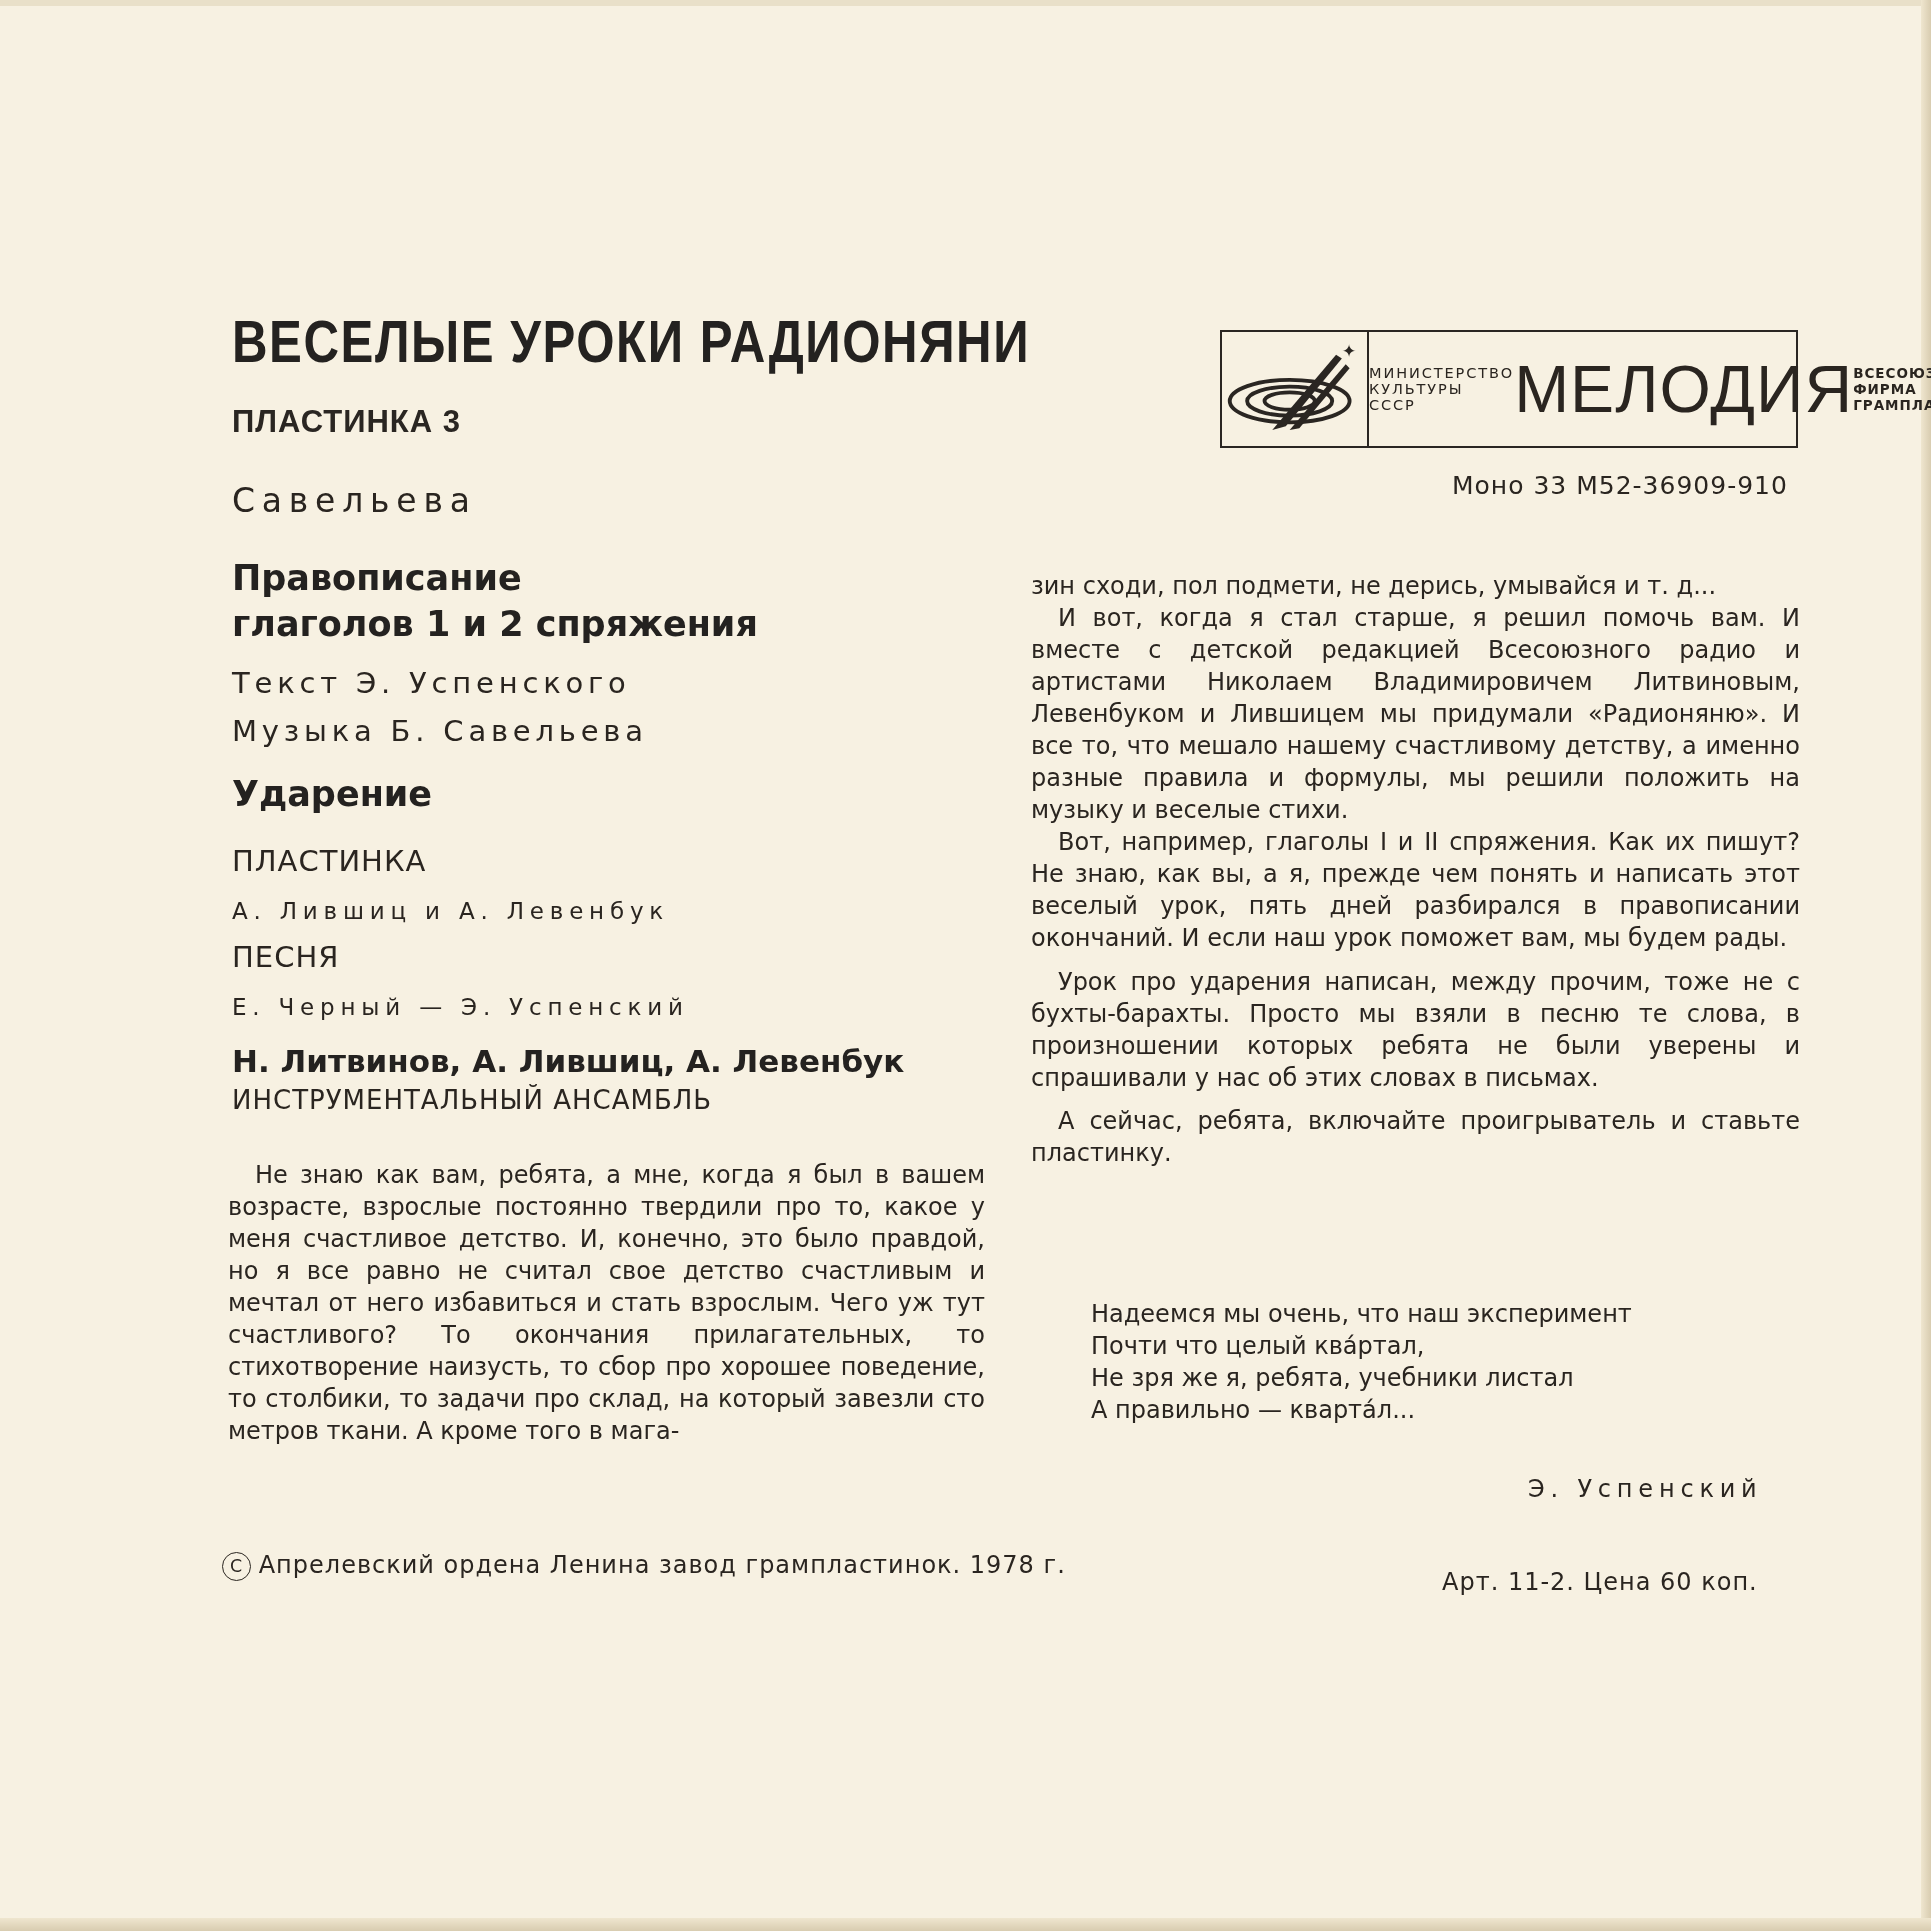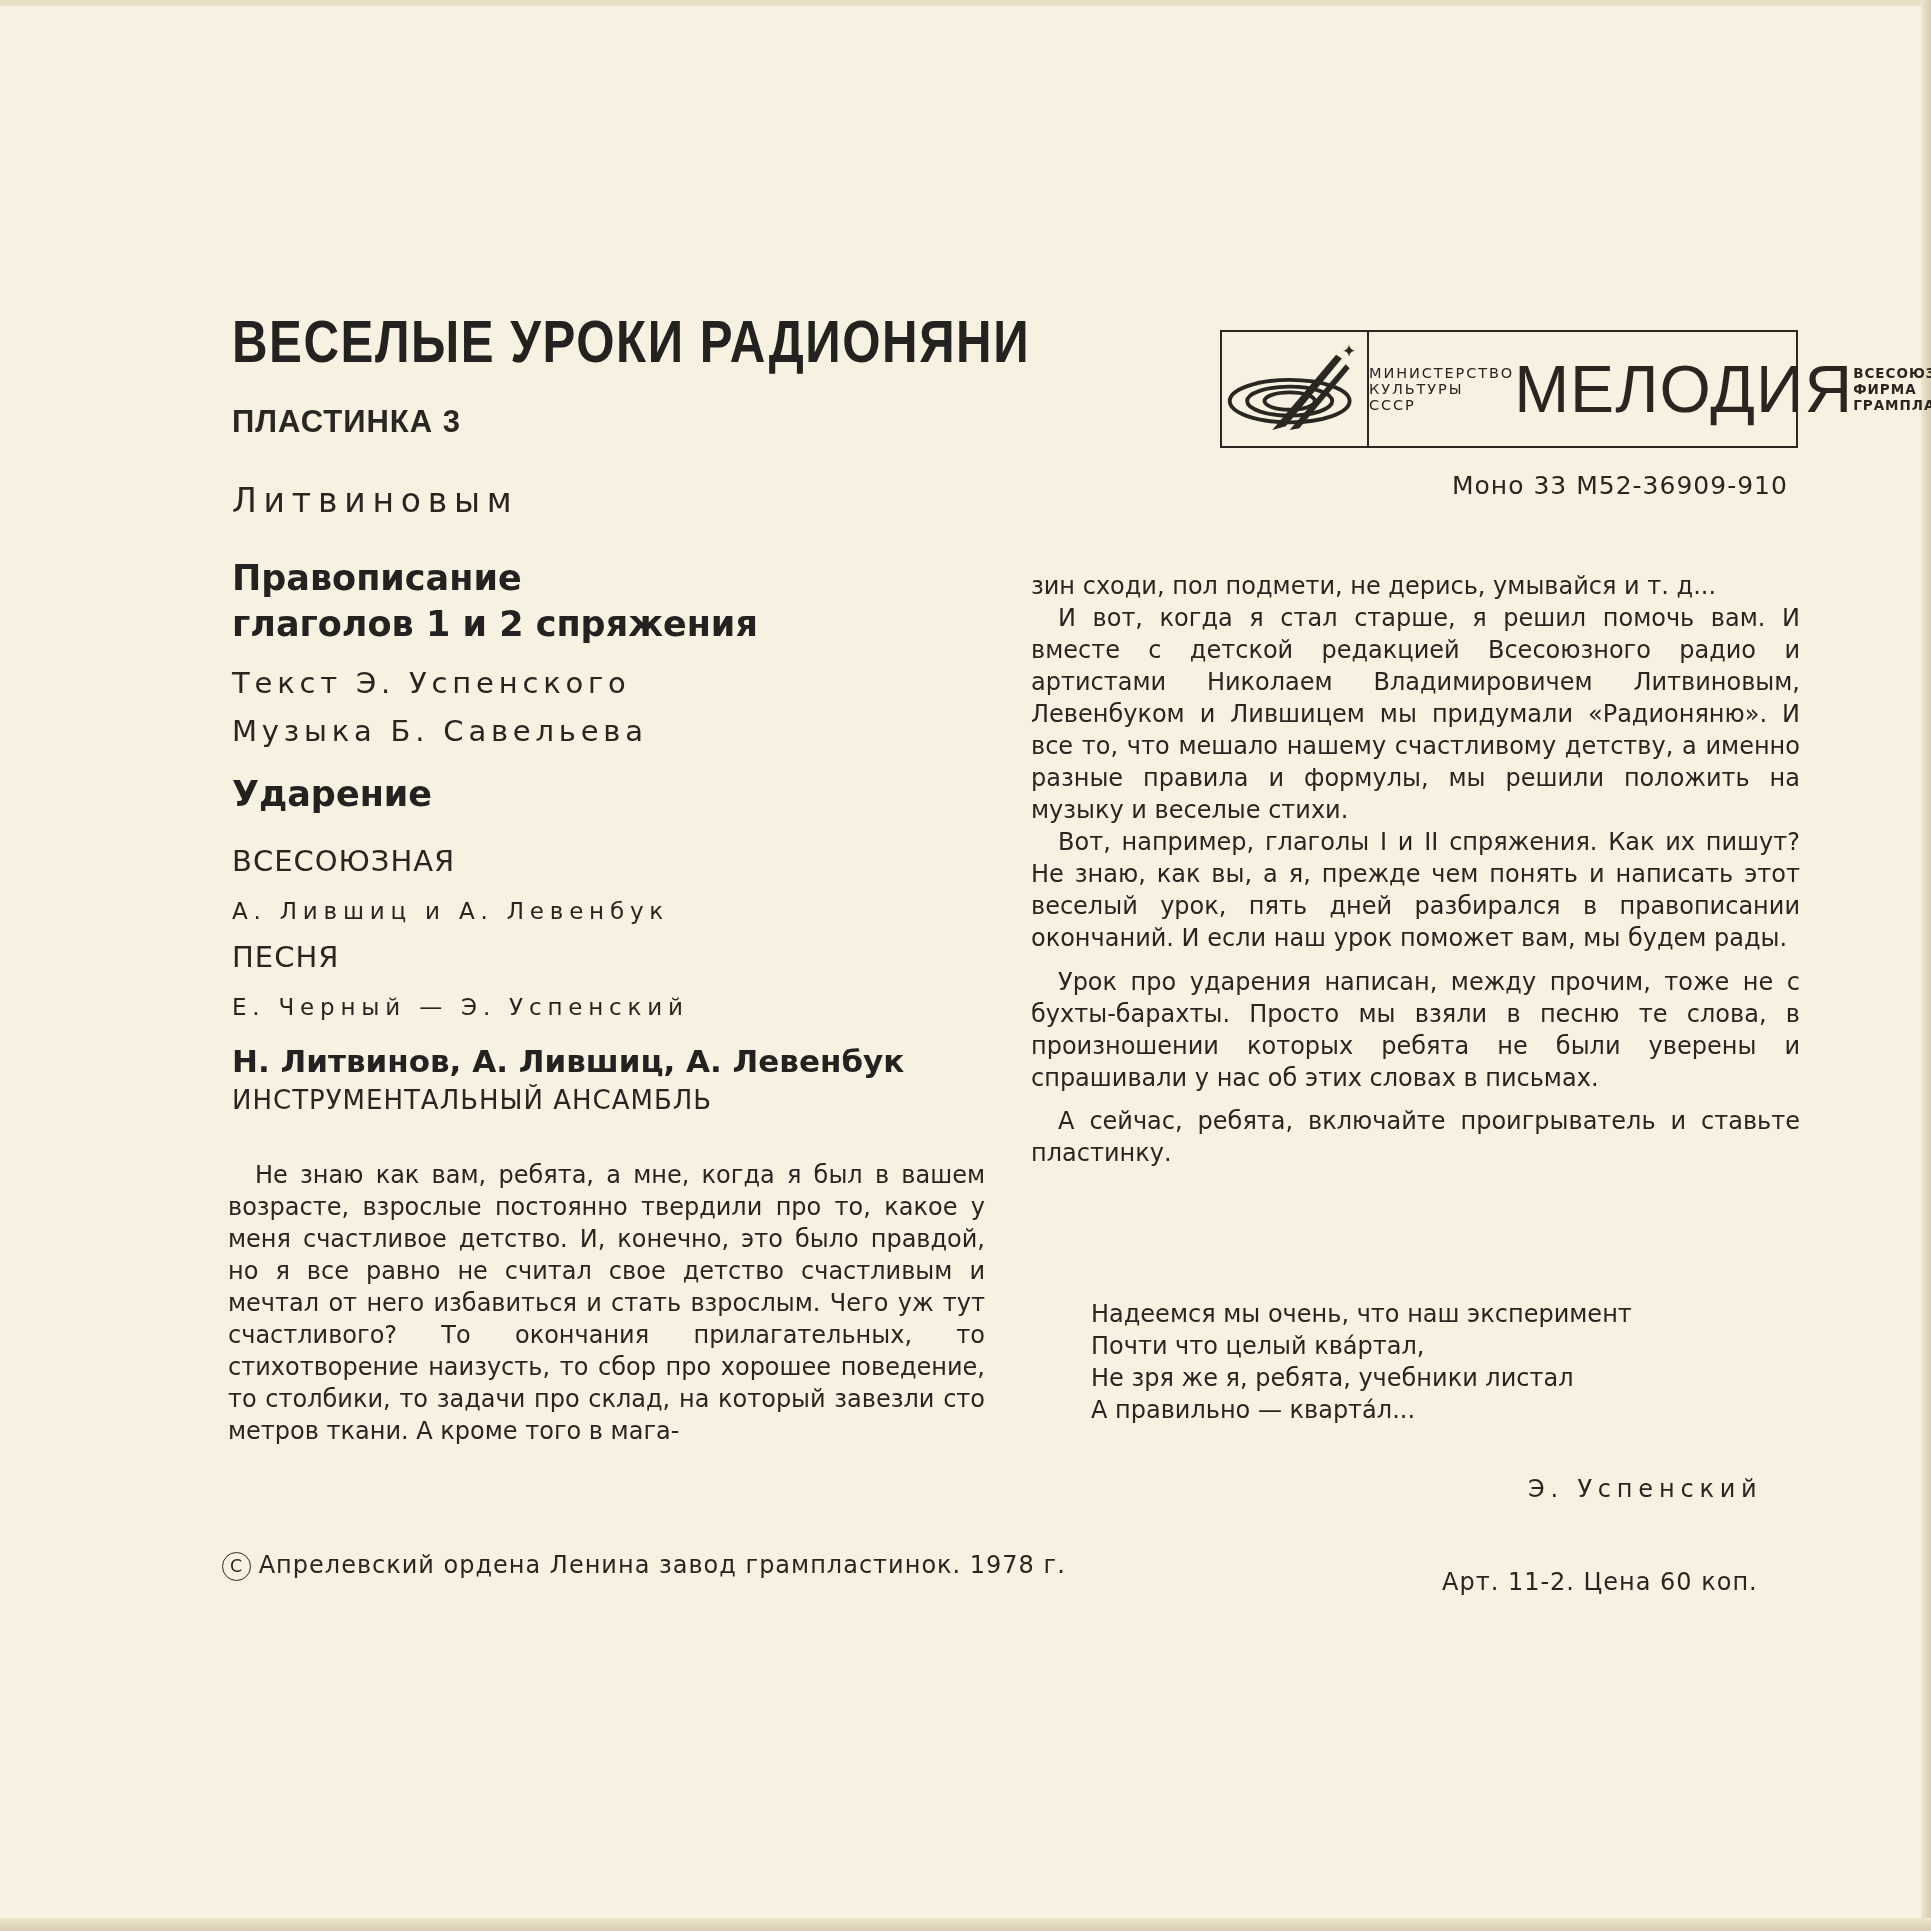--- a/index.html
+++ b/index.html
@@ -46,21 +46,21 @@
 </style>
 </head>
 <body>
 
 <div class="edge-top"></div>
 <div class="edge-right"></div>
 <div class="edge-bottom"></div>
 
 <div class="abs title">ВЕСЕЛЫЕ УРОКИ РАДИОНЯНИ</div>
 <div class="abs record">ПЛАСТИНКА 3</div>
-<div class="abs subject spaced">Литвиновым</div>
+<div class="abs subject spaced">Савельева</div>
 
 <div class="abs logo-box">
   <div class="logo-mark">
     <svg width="145" height="97" viewBox="0 0 150 100">
       <ellipse cx="70" cy="62" rx="62" ry="22" fill="none" stroke="#2a2622" stroke-width="4"></ellipse>
       <ellipse cx="70" cy="62" rx="44" ry="15" fill="none" stroke="#2a2622" stroke-width="4"></ellipse>
       <ellipse cx="70" cy="62" rx="26" ry="9" fill="none" stroke="#2a2622" stroke-width="4"></ellipse>
       <path d="M52 92 L118 14 L124 18 L66 88 Z" fill="#2a2622"></path>
       <path d="M70 92 L128 24 L132 28 L80 90 Z" fill="#2a2622"></path>
       <text x="124" y="16" font-size="18" fill="#2a2622" font-family="DejaVu Sans, sans-serif">✦</text>
@@ -73,21 +73,21 @@
   </div>
 </div>
 <div class="abs catalog">Моно 33 М52-36909-910</div>
 
 <div class="abs h2" style="left:232px; top:558px;">Правописание</div>
 <div class="abs h2" style="left:232px; top:604px;">глаголов 1 и 2 спряжения</div>
 <div class="abs credit spaced" style="left:232px; top:666px; letter-spacing:4.8px;">Текст Э. Успенского</div>
 <div class="abs credit spaced" style="left:232px; top:714px; letter-spacing:4.8px;">Музыка Б. Савельева</div>
 
 <div class="abs h2" style="left:232px; top:774px;">Ударение</div>
-<div class="abs caps" style="left:232px; top:844px;">ВСЕСОЮЗНАЯ</div>
+<div class="abs caps" style="left:232px; top:844px;">ПЛАСТИНКА</div>
 <div class="abs small-spaced" style="left:232px; top:898px;">А. Лившиц и А. Левенбук</div>
 <div class="abs caps" style="left:232px; top:940px;">ПЕСНЯ</div>
 <div class="abs small-spaced" style="left:232px; top:994px;">Е. Черный — Э. Успенский</div>
 
 <div class="abs h2" style="left:232px; top:1043px; font-size:31px;">Н. Литвинов, А. Лившиц, А. Левенбук</div>
 <div class="abs caps" style="left:232px; top:1085px; font-size:26px;">ИНСТРУМЕНТАЛЬНЫЙ АНСАМБЛЬ</div>
 
 <div class="abs para left-col">
   <p>Не знаю как вам, ребята, а мне, когда я был в вашем возрасте, взрослые постоянно твердили про то, какое у меня счастливое детство. И, конечно, это было правдой, но я все равно не считал свое детство счастливым и мечтал от него избавиться и стать взрослым. Чего уж тут счастливого? То окончания прилагательных, то стихотворение наизусть, то сбор про хорошее поведение, то столбики, то задачи про склад, на который завезли сто метров ткани. А кроме того в мага-</p>
 </div>

